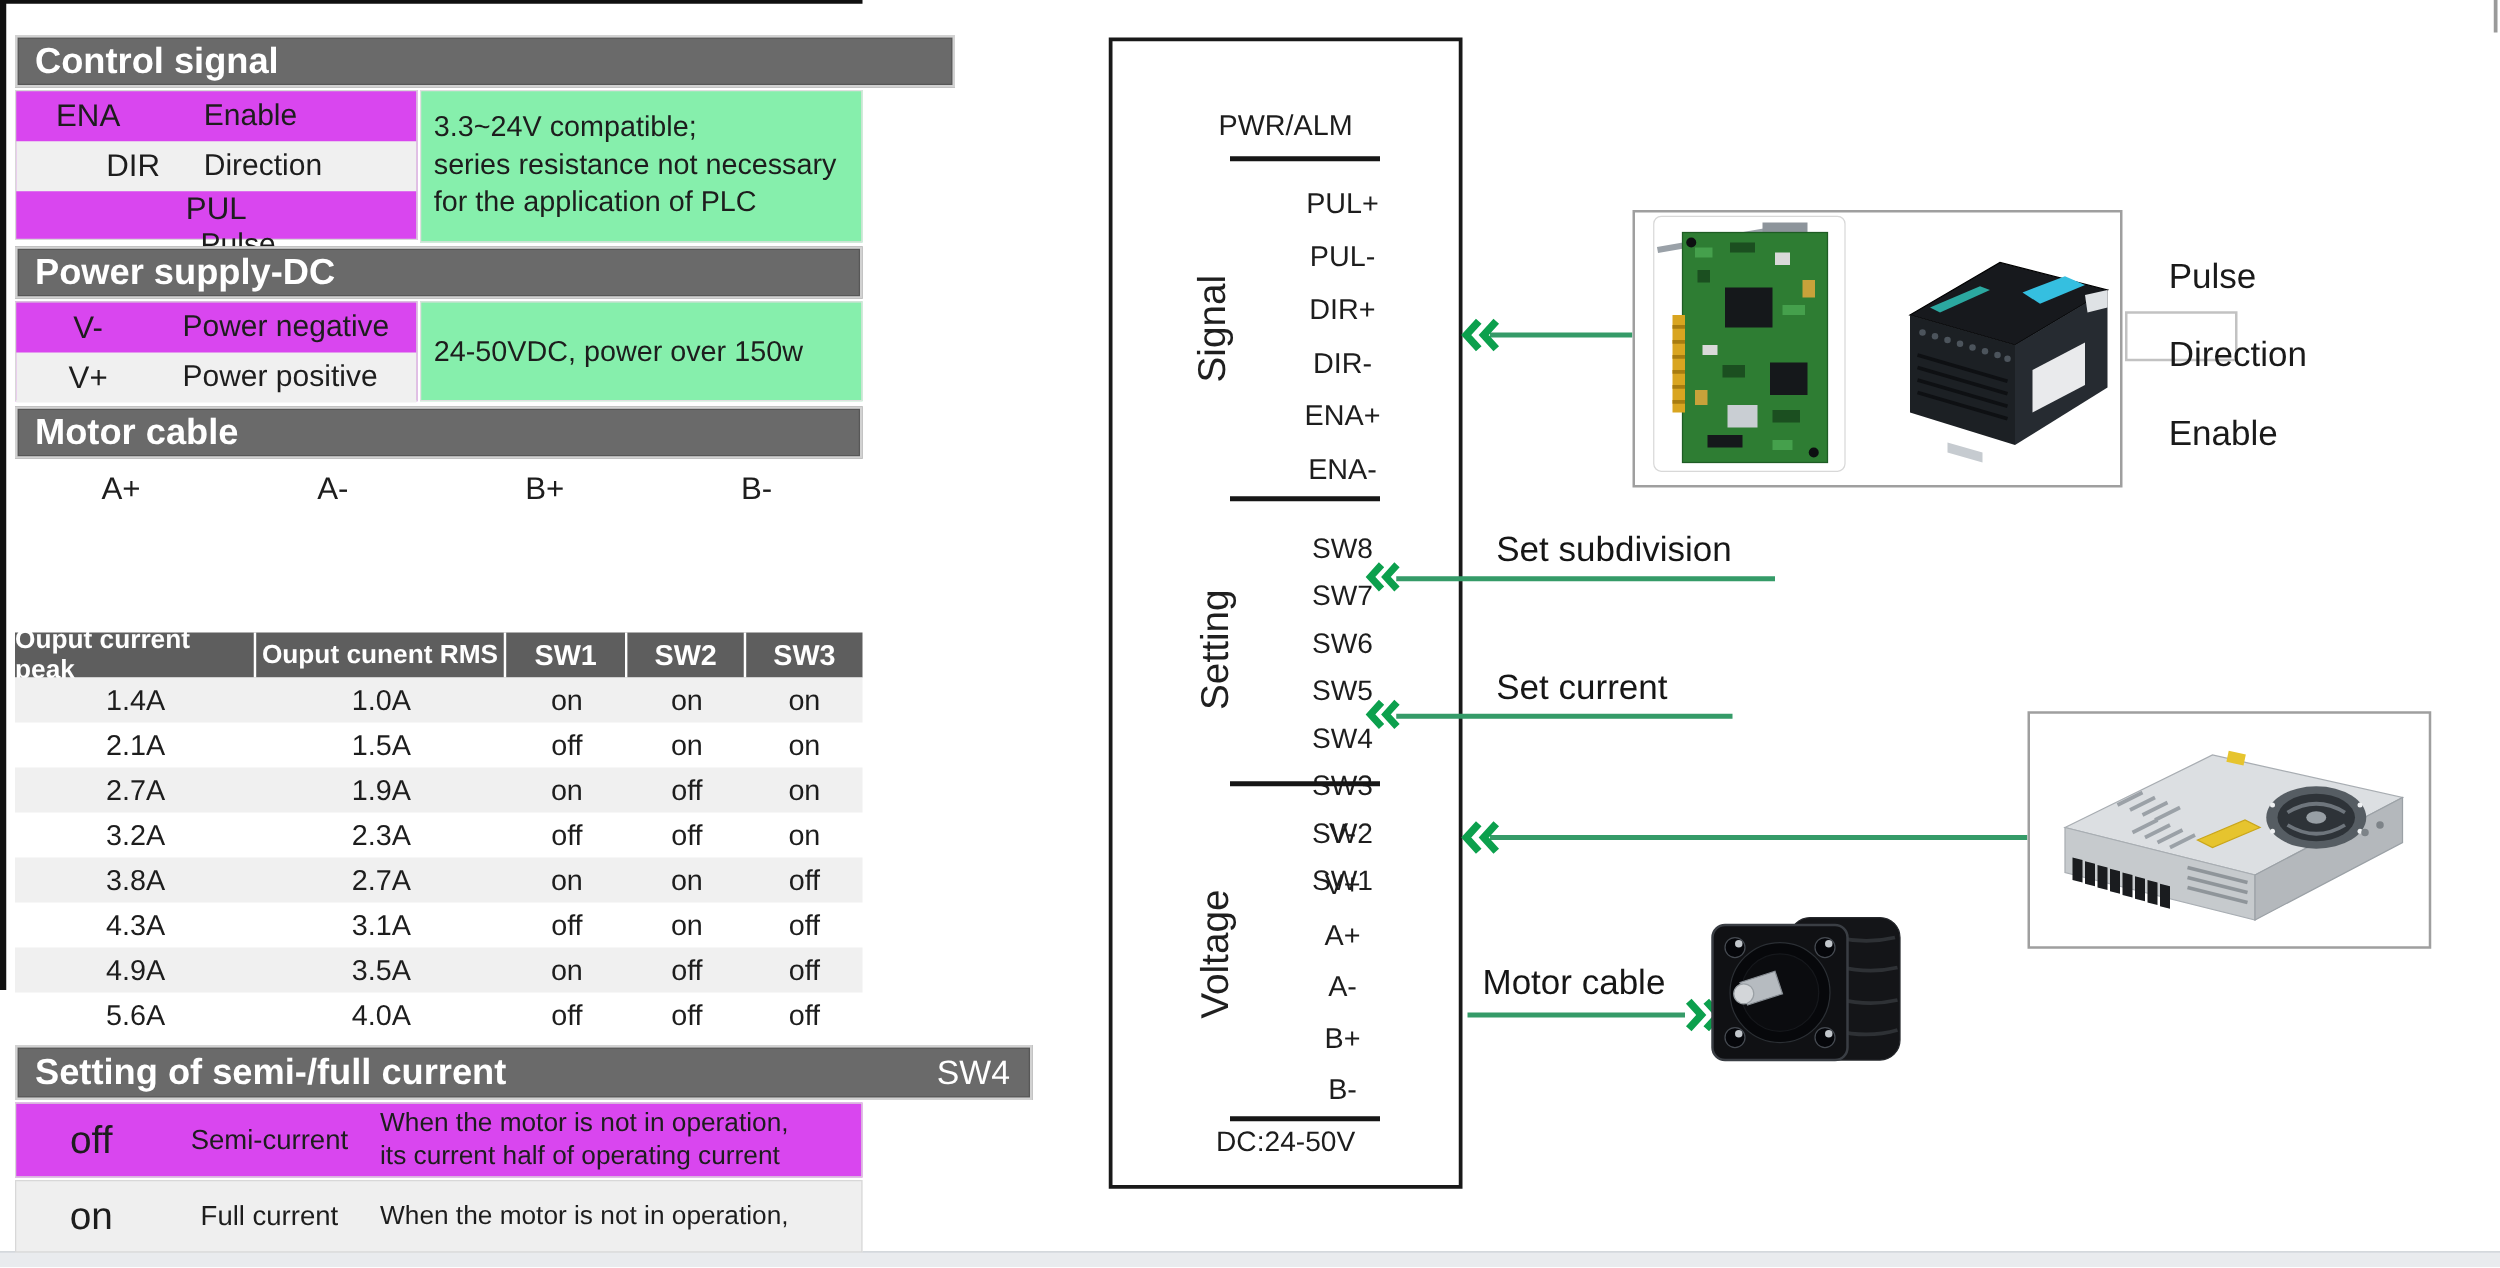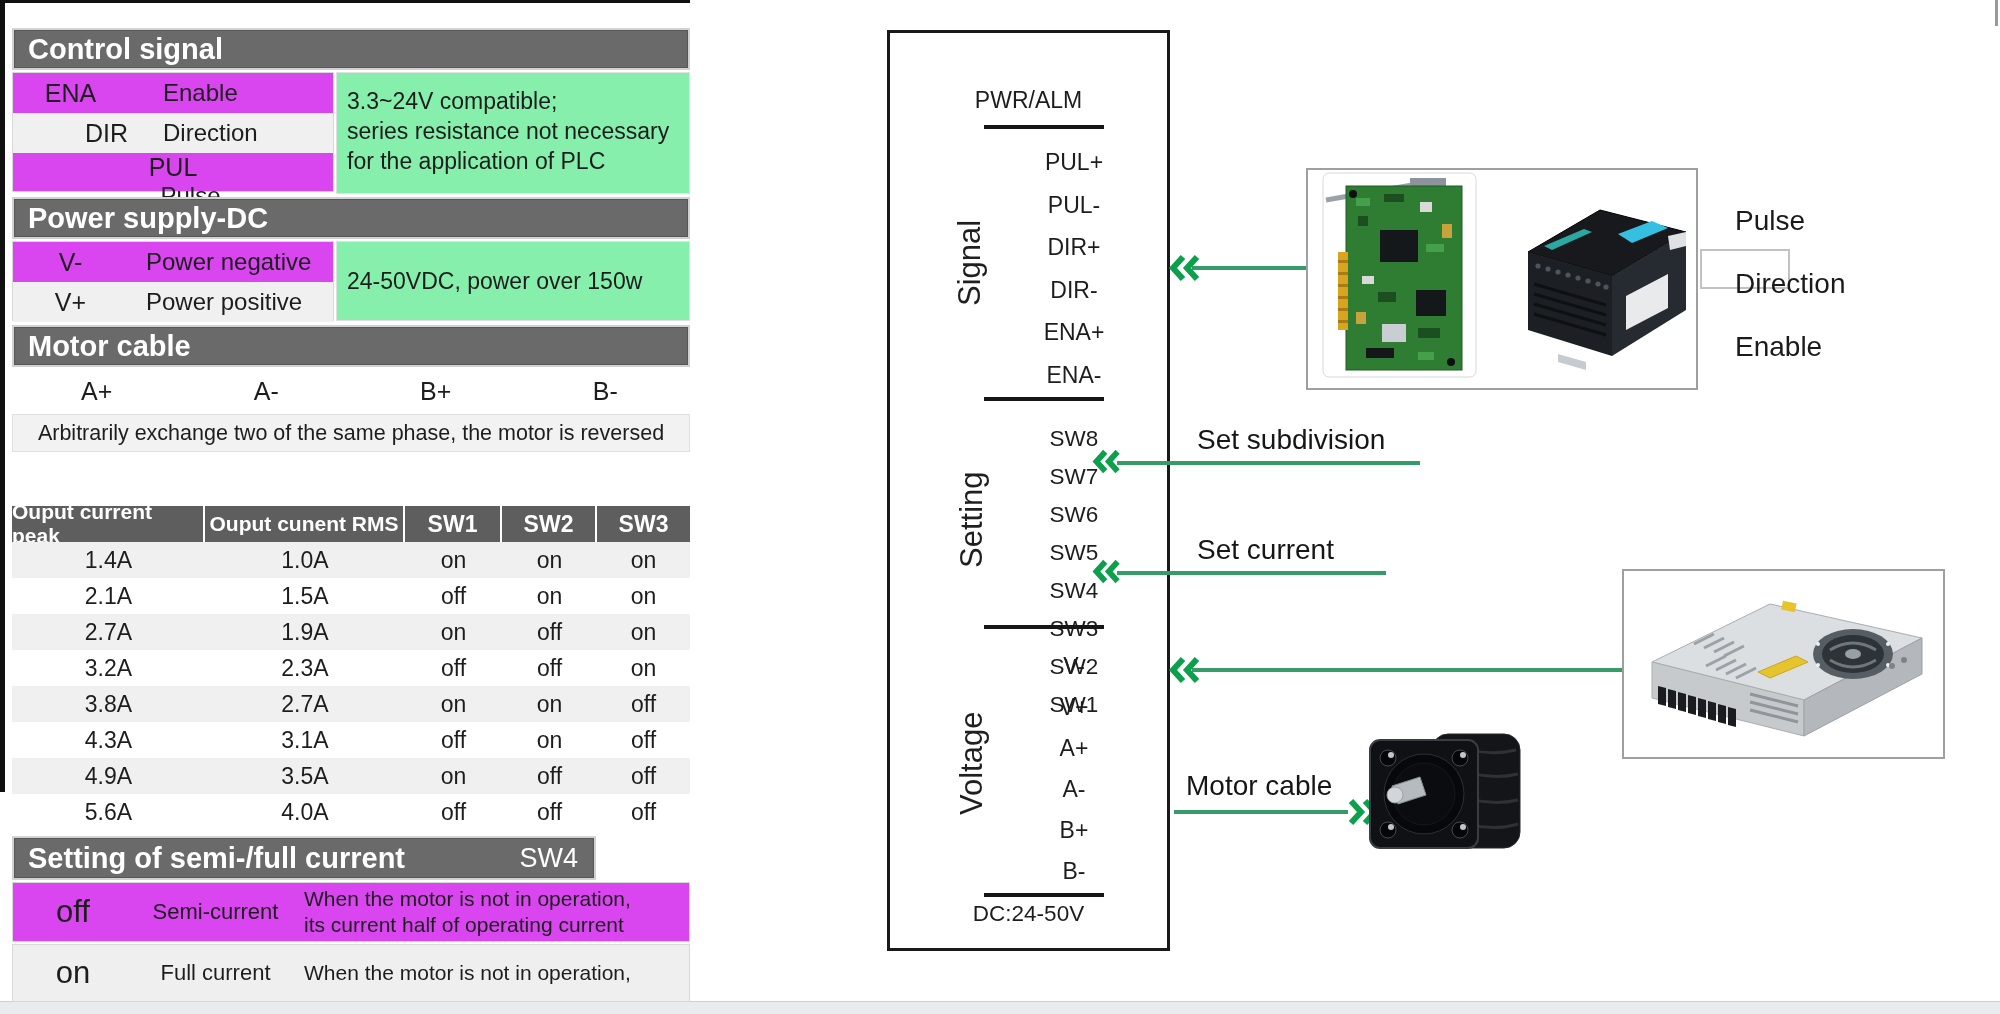--- a/index.html
+++ b/index.html
@@ -33,21 +33,21 @@
 </head>
 <body>
 
 <div class="canvas">
 
   <div class="abs" style="left:0;top:0;width:5px;height:792px;background:#101010;"></div>
   <div class="abs" style="left:0;top:0;width:690px;height:3px;background:#101010;"></div>
   <div class="abs" style="left:1995px;top:0;width:3px;height:26px;background:#9a9a9a;"></div>
   <div class="abs" style="left:0;top:1001px;width:2000px;height:13px;background:#e9ebee;border-top:1px solid #ccd0d5;"></div>
 
-  <div class="abs hdr" style="left:12px;top:28px;width:678px;height:42px;font-size:29px;">
+  <div class="abs hdr" style="left:12px;top:28px;width:752px;height:42px;font-size:29px;">
     <span>Control signal</span>
   </div>
   <div class="abs boxed" style="left:12px;top:72px;width:322px;height:120px;">
     <div class="rowline" style="height:40px;">
       <span style="width:115px;text-align:center;font-size:25px;">ENA</span>
       <span style="font-size:24px;padding-left:35px;">Enable</span>
     </div>
     <div class="rowline altbg" style="height:40px;">
       <span style="width:115px;text-align:right;font-size:25px;">DIR</span>
       <span style="font-size:24px;padding-left:35px;">Direction</span>
@@ -81,23 +81,20 @@
   </div>
 
   <div class="abs hdr" style="left:12px;top:325px;width:678px;height:42px;font-size:29px;">
     <span>Motor cable</span>
   </div>
   <div class="abs" style="left:12px;top:371px;width:678px;height:40px;display:flex;">
     <span class="wc" style="flex:1;font-size:25px;">A+</span>
     <span class="wc" style="flex:1;font-size:25px;">A-</span>
     <span class="wc" style="flex:1;font-size:25px;">B+</span>
     <span class="wc" style="flex:1;font-size:25px;">B-</span>
-  </div>
-  <div class="abs notebox" style="left:12px;top:414px;width:678px;height:38px;display:flex;align-items:center;justify-content:center;font-size:21.5px;background:#f2f2f2;">
-    <span>Arbitrarily exchange two of the same phase, the motor is reversed</span>
   </div>
 
   <div class="abs" style="left:12px;top:506px;width:678px;height:36px;display:flex;">
     <span class="wh" style="width:193px;">Ouput current peak</span>
     <span class="wh" style="width:200px;">Ouput cunent RMS</span>
     <span class="wh" style="width:97px;font-size:23px;">SW1</span>
     <span class="wh" style="width:95px;font-size:23px;">SW2</span>
     <span class="wh" style="width:93px;font-size:23px;border-right:none;">SW3</span>
   </div>
   <div class="abs" style="left:12px;top:542px;width:678px;">
@@ -152,21 +149,21 @@
     </div>
     <div class="rowline" style="height:36px;">
       <span class="wc" style="width:193px;">5.6A</span>
       <span class="wc" style="width:200px;">4.0A</span>
       <span class="wc" style="width:97px;">off</span>
       <span class="wc" style="width:95px;">off</span>
       <span class="wc" style="width:93px;">off</span>
     </div>
   </div>
 
-  <div class="abs hdr" style="left:12px;top:836px;width:584px;height:44px;font-size:29px;justify-content:space-between;padding-right:16px;">
+  <div class="abs hdr" style="left:12px;top:836px;width:814px;height:44px;font-size:29px;justify-content:space-between;padding-right:16px;">
     <span>Setting of semi-/full current</span>
     <span style="font-weight:400;font-size:27px;">SW4</span>
   </div>
   <div class="abs boxed" style="left:12px;top:882px;width:678px;height:60px;display:flex;align-items:center;">
     <span style="width:120px;text-align:center;font-size:31px;">off</span>
     <span style="width:165px;font-size:22px;text-align:center;">Semi-current</span>
     <span style="flex:1;font-size:21px;line-height:26px;padding-left:6px;">
       <span style="display:block;">When the motor is not in operation,</span>
       <span style="display:block;">its current half of operating current</span>
     </span>

